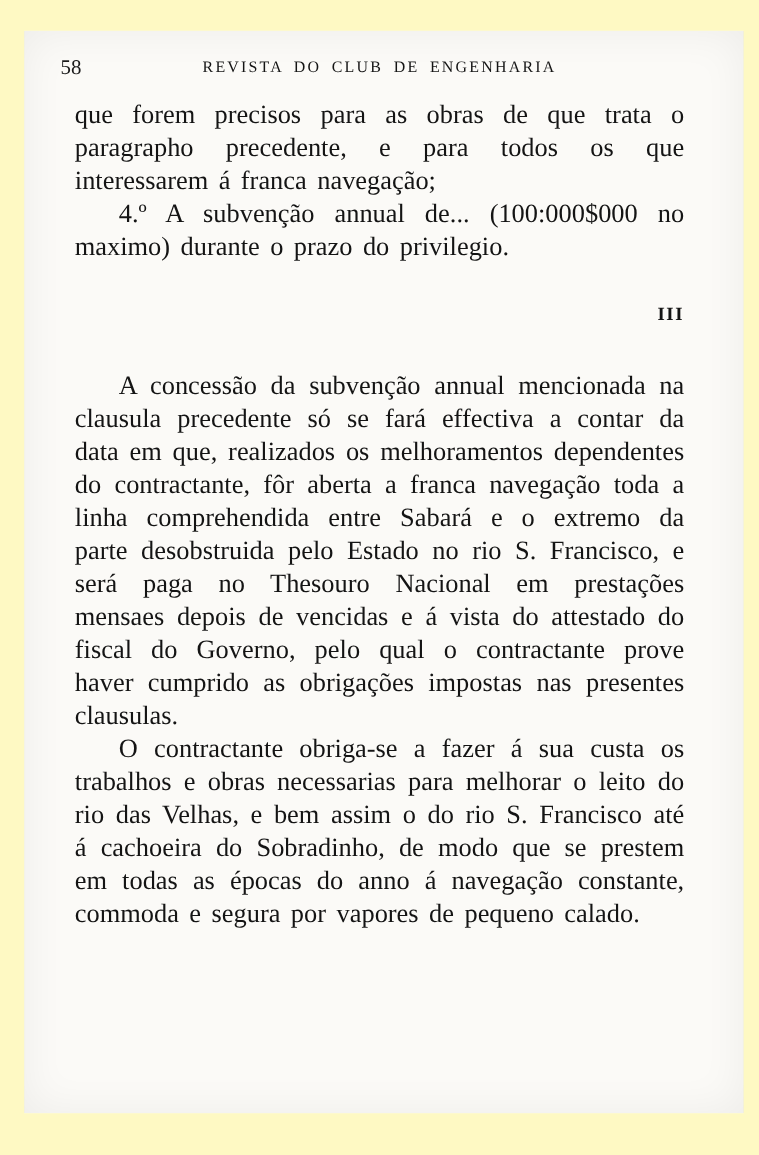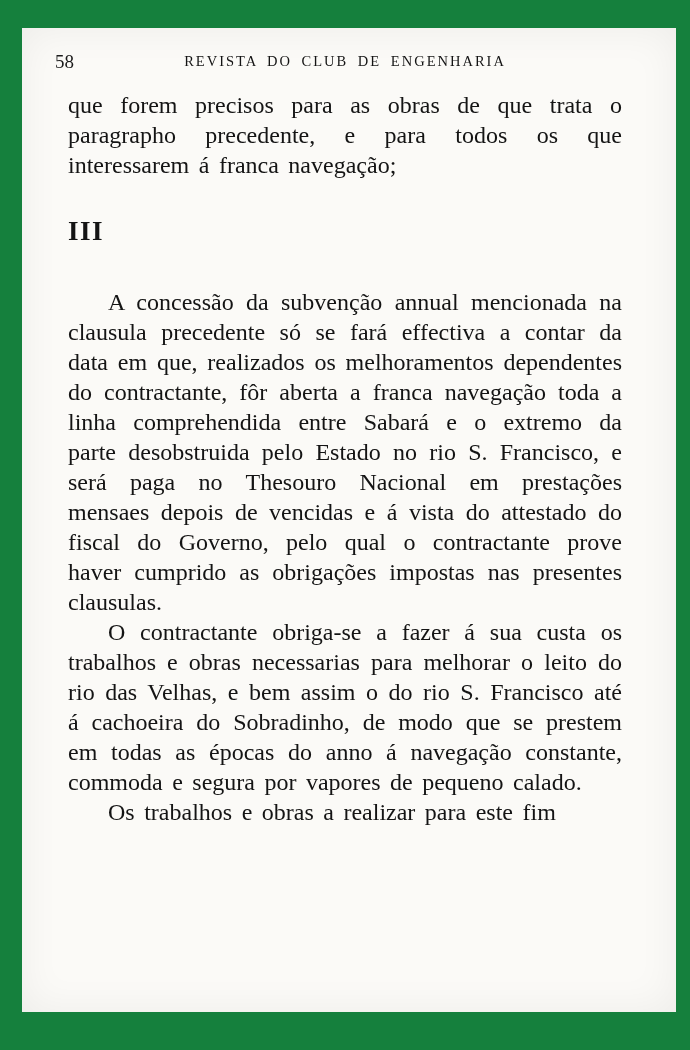--- a/index.html
+++ b/index.html
@@ -10,21 +10,21 @@
     width: 690px;
     height: 1050px;
     background: #000;
     position: relative;
     overflow: hidden;
     font-family: "Liberation Serif", serif;
   }
   .scan-frame {
     position: absolute;
     inset: 0;
-    background: #15803d;
+    background: #fef9c3;
     padding-left: 44px;
   }
   .page {
     position: absolute;
     left: 22px;
     top: 28px;
     width: 654px;
     height: 984px;
     background: #fbfaf7;
     box-sizing: border-box;
@@ -58,39 +58,39 @@
     line-height: 30px;
     text-align: justify;
     text-indent: 40px;
     word-spacing: 3.5px;
     color: #141414;
   }
   .body-text p.noindent {
     text-indent: 0;
   }
   .body-text h2 {
-    text-align: left;
-    font-size: 27px;
+    text-align: right;
+    font-size: 17px;
     font-weight: bold;
     letter-spacing: 1.5px;
     color: #141414;
     margin: 36px 0 40px 0;
     font-family: Liberation Serif, serif;
   }
 </style>
 </head>
 <body>
 
 <div class="scan-frame">
   <div class="page">
     <div class="page-header">
       <span class="page-num">58</span>
       <span class="running-header">REVISTA DO CLUB DE ENGENHARIA</span>
     </div>
     <div class="body-text">
       <p class="noindent">que forem precisos para as obras de que trata o paragrapho precedente, e para todos os que interessarem á franca navegação;</p>
+      <p>4.º A subvenção annual de... (100:000$000 no maximo) durante o prazo do privilegio.</p>
       <h2>III</h2>
       <p>A concessão da subvenção annual mencionada na clausula precedente só se fará effectiva a contar da data em que, realizados os melhoramentos dependentes do contractante, fôr aberta a franca navegação toda a linha comprehendida entre Sabará e o extremo da parte desobstruida pelo Estado no rio S. Francisco, e será paga no Thesouro Nacional em prestações mensaes depois de vencidas e á vista do attestado do fiscal do Governo, pelo qual o contractante prove haver cumprido as obrigações impostas nas presentes clausulas.</p>
       <p>O contractante obriga-se a fazer á sua custa os trabalhos e obras necessarias para melhorar o leito do rio das Velhas, e bem assim o do rio S. Francisco até á cachoeira do Sobradinho, de modo que se prestem em todas as épocas do anno á navegação constante, commoda e segura por vapores de pequeno calado.</p>
-      <p>Os trabalhos e obras a realizar para este fim</p>
     </div>
   </div>
 </div>
 
 </body></html>

